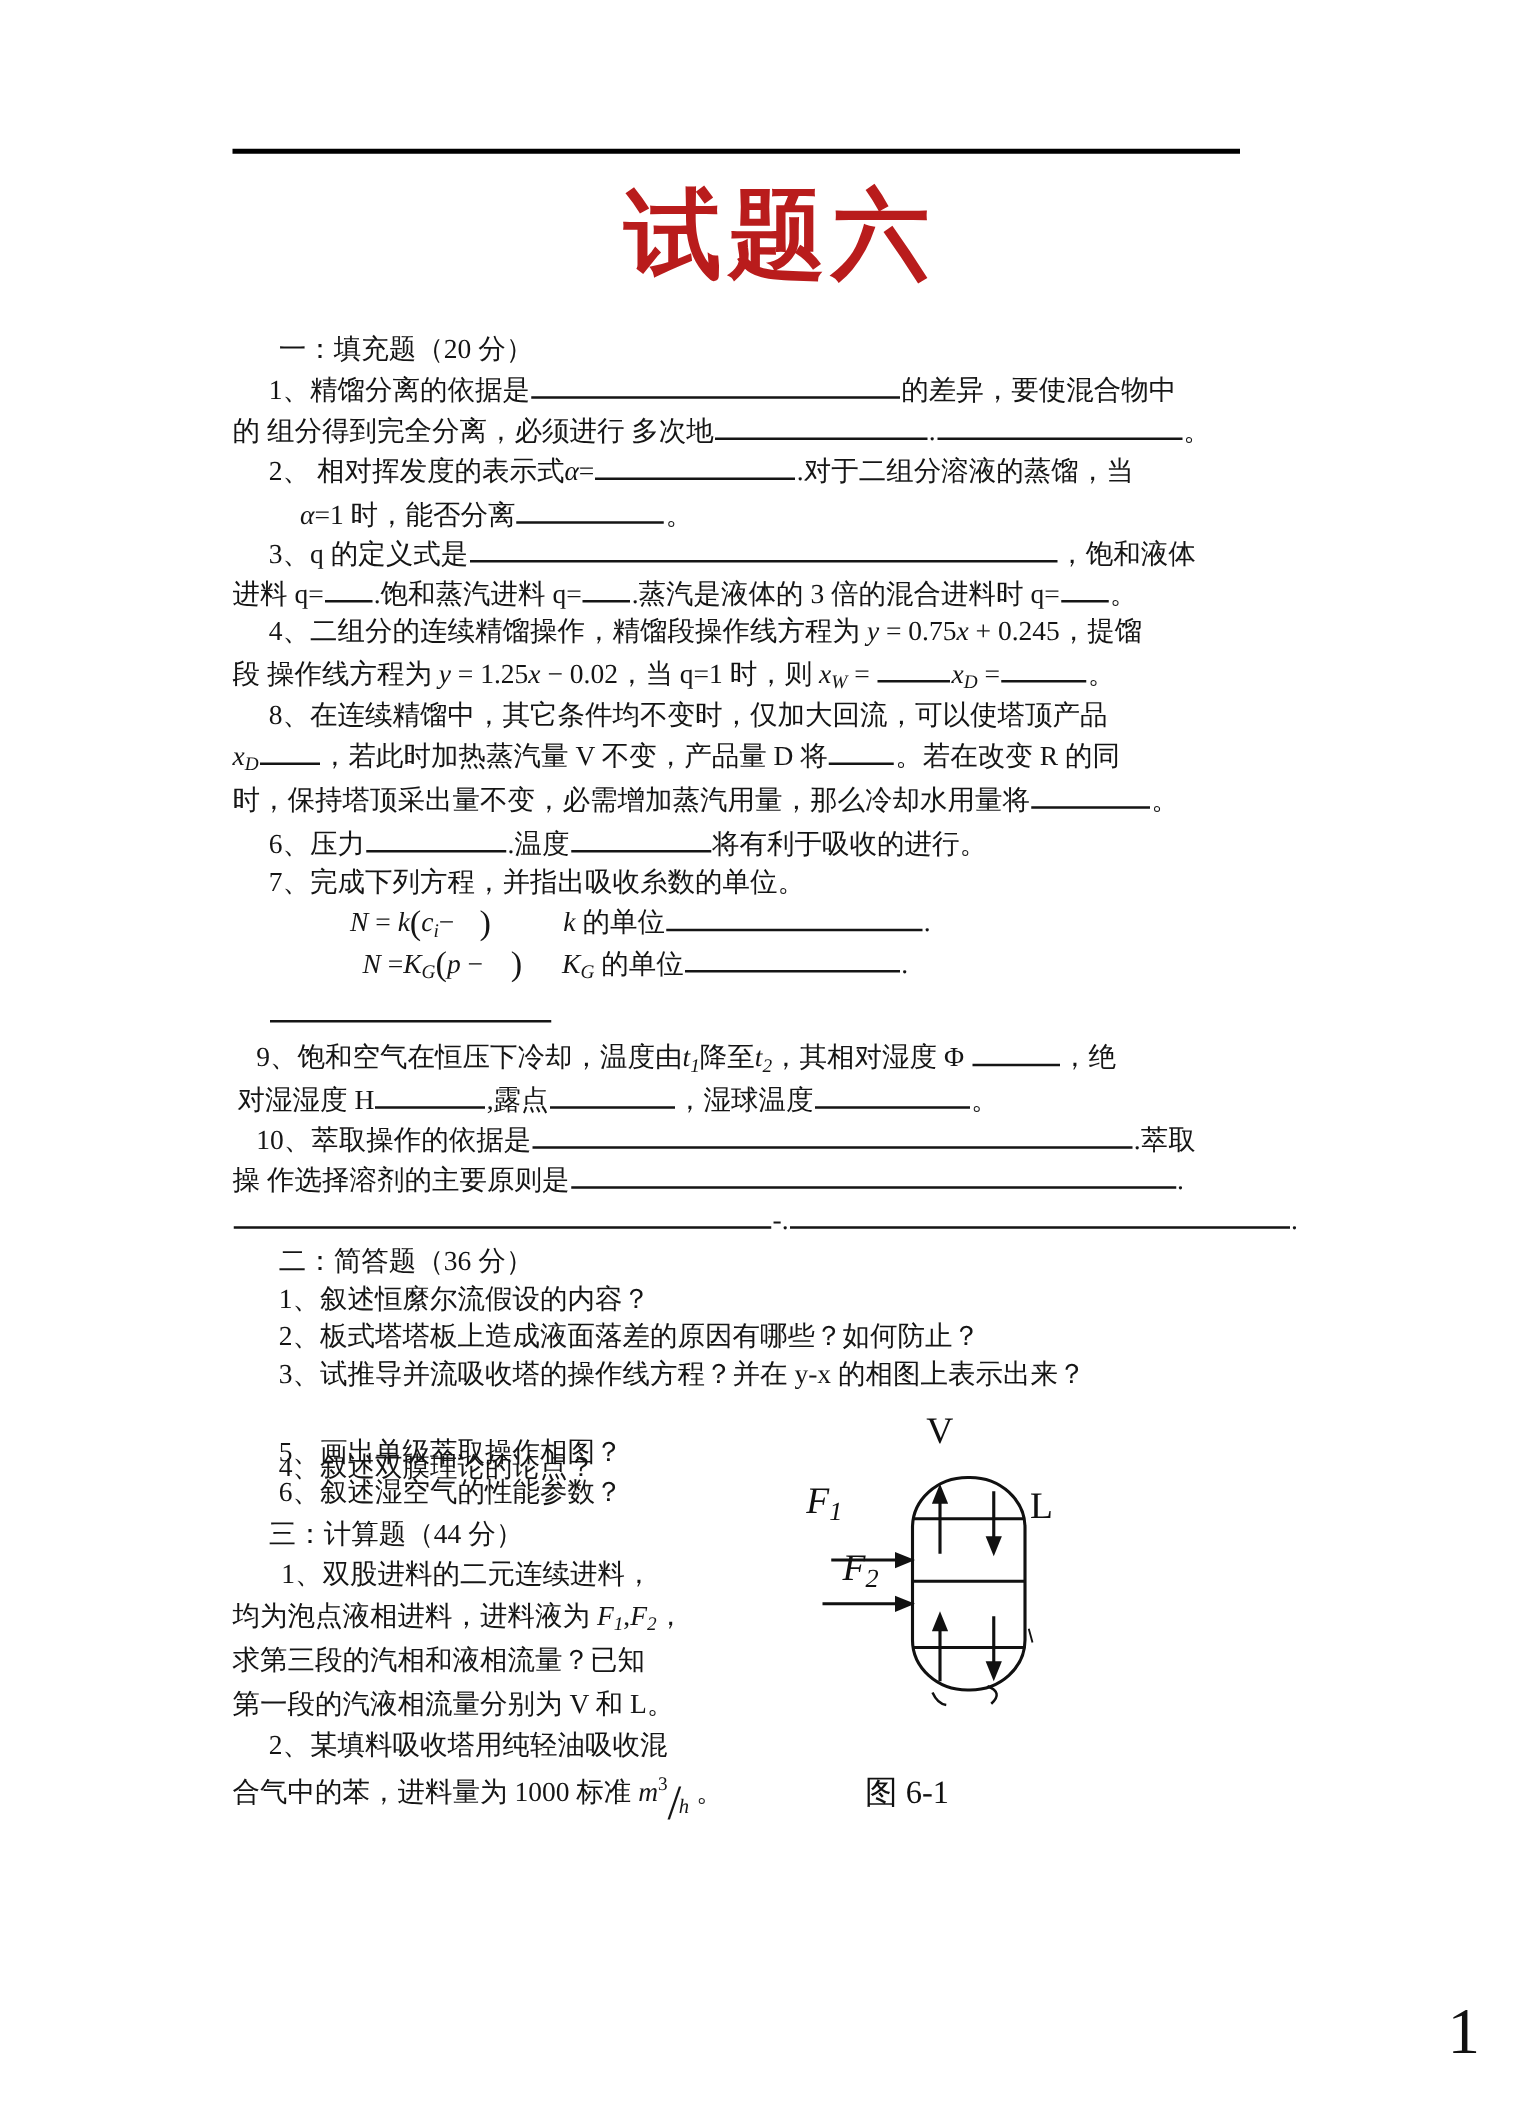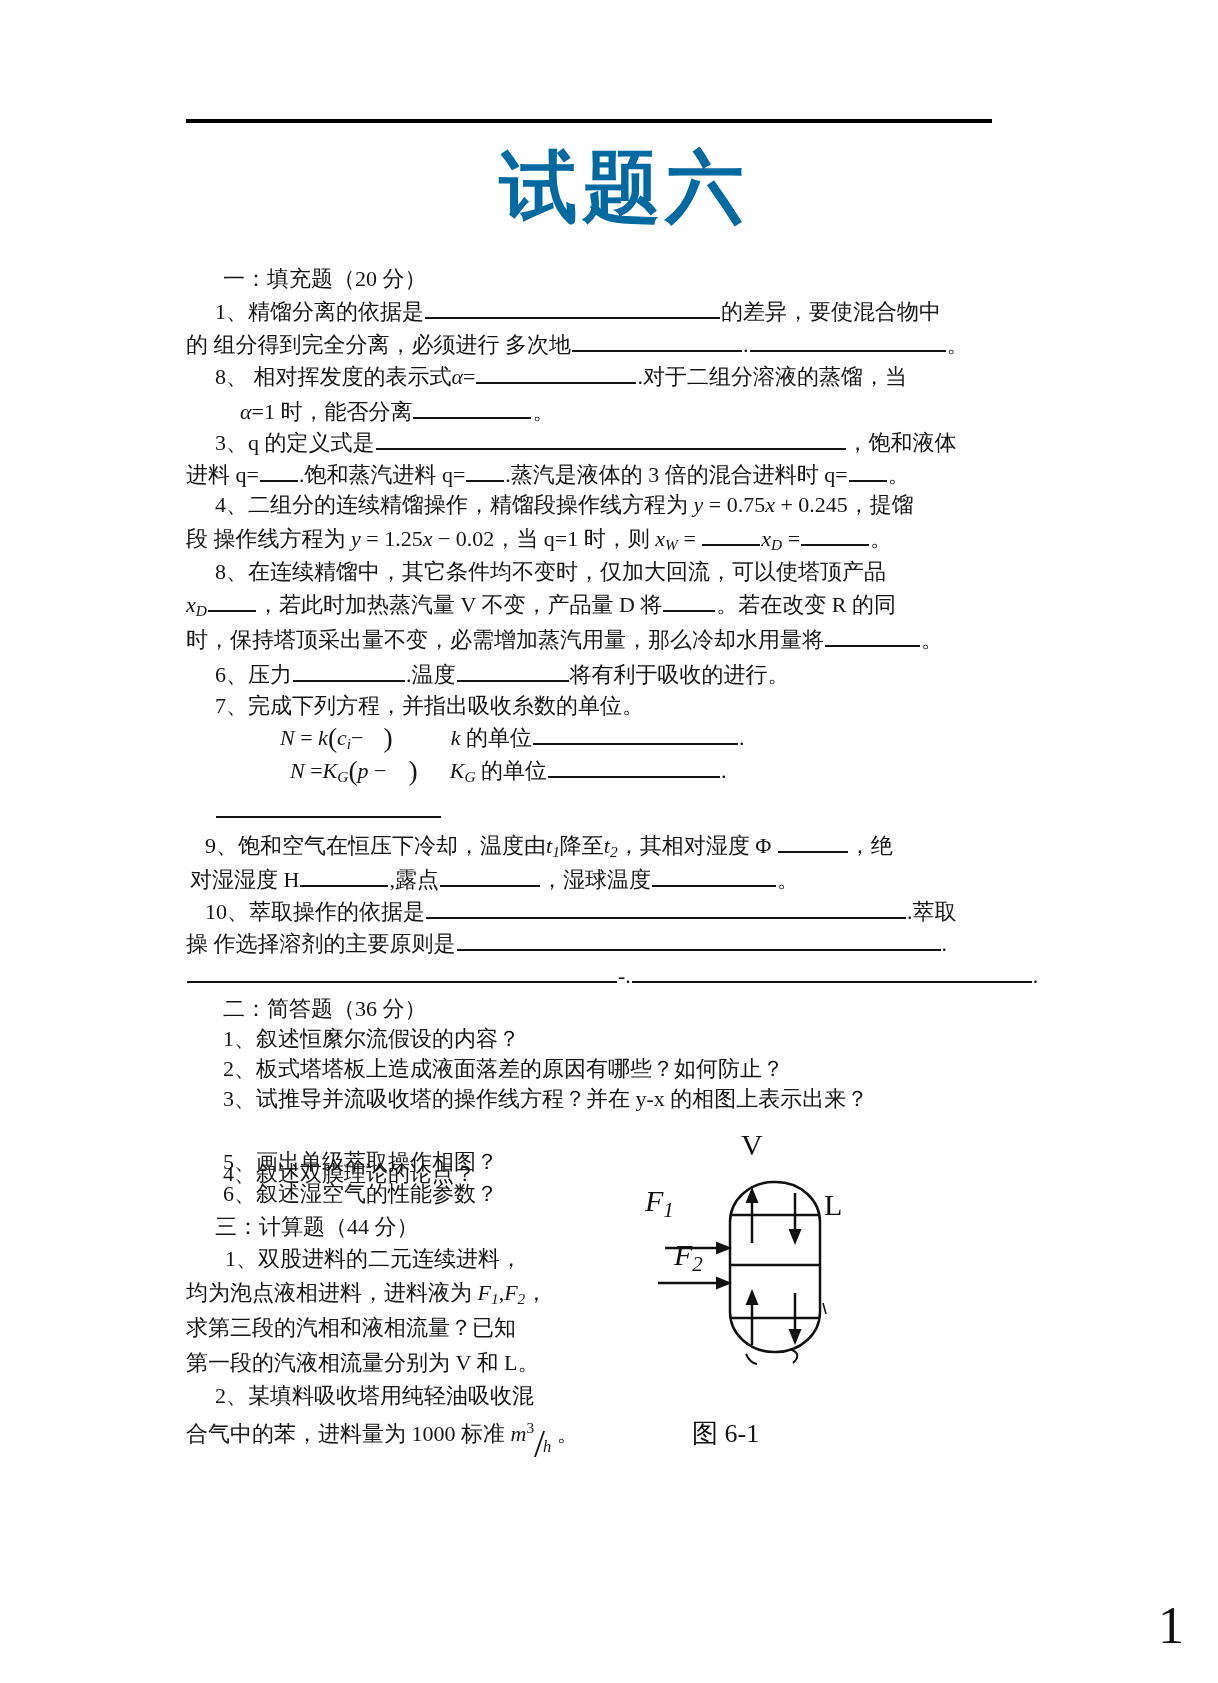--- a/index.html
+++ b/index.html
@@ -4,21 +4,21 @@
 <style>
   html,body{margin:0;padding:0;}
   body{
     width:1218px;height:1683px;position:relative;background:#ffffff;
     font-family:"Liberation Serif","DejaVu Serif",serif;color:#111;
     overflow:hidden;
   }
   .top-rule{position:absolute;left:186px;top:119px;width:806px;height:4px;background:#000;}
   .page-title{
     position:absolute;left:50%;transform:translateX(-44%);top:136px;
-    font-size:78px;font-weight:bold;color:#0369a1;letter-spacing:5px;
+    font-size:78px;font-weight:bold;color:#b91c1c;letter-spacing:5px;
     font-family:"Liberation Serif","DejaVu Serif",serif;white-space:nowrap;
   }
   .line{position:absolute;white-space:nowrap;font-size:22px;line-height:32px;color:#151515;}
   .t{font-style:normal;}
   .it{font-style:italic;}
   .sb{font-style:italic;font-size:0.70em;vertical-align:-0.28em;}
   .sp{font-size:0.70em;vertical-align:0.55em;}
   .gp{font-size:1.25em;vertical-align:-0.07em;}
   .blank{display:inline-block;height:2px;border-bottom:2.2px solid #151515;vertical-align:0;margin:0 1px;}
   .gapx{display:inline-block;height:1px;}
@@ -33,21 +33,21 @@
 <body>
 
 <div class="top-rule"></div>
 
 <div class="page-title">试题六</div>
 
 <div id="text-layer">
     <div class="line" style="left: 223px; top: 263px;"><span class="t">一：填充题（20 分）</span></div>
     <div class="line" style="left: 215px; top: 296px;"><span class="t">1、精馏分离的依据是</span><span class="blank" style="width: 295px;"></span><span class="t">的差异，要使混合物中</span></div>
     <div class="line" style="left: 186px; top: 329px;"><span class="t">的 组分得到完全分离，必须进行 多次地</span><span class="blank" style="width: 170px;"></span><span class="t">.</span><span class="blank" style="width: 196px;"></span><span class="t">。</span></div>
-    <div class="line" style="left: 215px; top: 361px;"><span class="t">8、 相对挥发度的表示式</span><span class="it">α</span><span class="t">=</span><span class="blank" style="width: 160px;"></span><span class="t">.对于二组分溶液的蒸馏，当</span></div>
+    <div class="line" style="left: 215px; top: 361px;"><span class="t">2、 相对挥发度的表示式</span><span class="it">α</span><span class="t">=</span><span class="blank" style="width: 160px;"></span><span class="t">.对于二组分溶液的蒸馏，当</span></div>
     <div class="line" style="left: 240px; top: 396px;"><span class="it">α</span><span class="t">=1 时，能否分离</span><span class="blank" style="width: 118px;"></span><span class="t">。</span></div>
     <div class="line" style="left: 215px; top: 427px;"><span class="t">3、q 的定义式是</span><span class="blank" style="width: 470px;"></span><span class="t">，饱和液体</span></div>
     <div class="line" style="left: 186px; top: 459px;"><span class="t">进料 q=</span><span class="blank" style="width: 38px;"></span><span class="t">.饱和蒸汽进料 q=</span><span class="blank" style="width: 38px;"></span><span class="t">.蒸汽是液体的 3 倍的混合进料时 q=</span><span class="blank" style="width: 38px;"></span><span class="t">。</span></div>
     <div class="line" style="left: 215px; top: 489px;"><span class="t">4、二组分的连续精馏操作，精馏段操作线方程为 </span><span class="it">y</span><span class="t"> = 0.75</span><span class="it">x</span><span class="t"> + 0.245，提馏</span></div>
     <div class="line" style="left: 186px; top: 523px;"><span class="t">段  操作线方程为 </span><span class="it">y</span><span class="t"> = 1.25</span><span class="it">x</span><span class="t"> − 0.02，当 q=1 时，则 </span><span class="it">x</span><span class="sb">W</span><span class="t"> = </span><span class="blank" style="width: 58px;"></span><span class="it">x</span><span class="sb">D</span><span class="t"> =</span><span class="blank" style="width: 68px;"></span><span class="t">。</span></div>
     <div class="line" style="left: 215px; top: 556px;"><span class="t">8、在连续精馏中，其它条件均不变时，仅加大回流，可以使塔顶产品</span></div>
     <div class="line" style="left: 186px; top: 589px;"><span class="it">x</span><span class="sb">D</span><span class="blank" style="width: 48px;"></span><span class="t">，若此时加热蒸汽量 V 不变，产品量 D 将</span><span class="blank" style="width: 52px;"></span><span class="t">。若在改变 R 的同</span></div>
     <div class="line" style="left: 186px; top: 624px;"><span class="t">时，保持塔顶采出量不变，必需增加蒸汽用量，那么冷却水用量将</span><span class="blank" style="width: 95px;"></span><span class="t">。</span></div>
     <div class="line" style="left: 215px; top: 659px;"><span class="t">6、压力</span><span class="blank" style="width: 112px;"></span><span class="t">.温度</span><span class="blank" style="width: 112px;"></span><span class="t">将有利于吸收的进行。</span></div>
     <div class="line" style="left: 215px; top: 690px;"><span class="t">7、完成下列方程，并指出吸收糸数的单位。</span></div>

